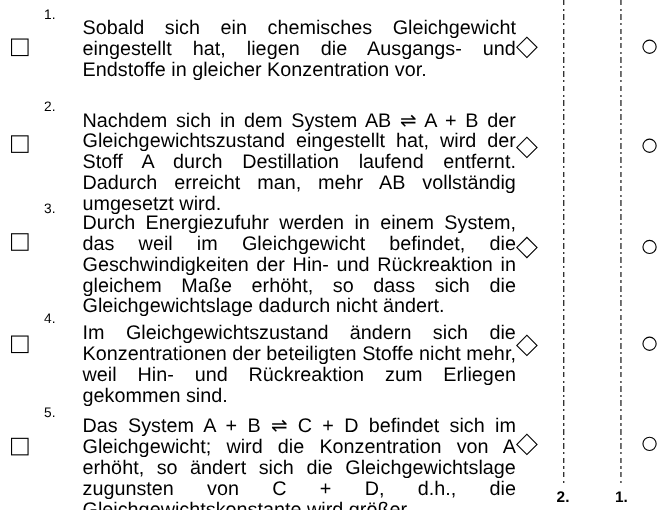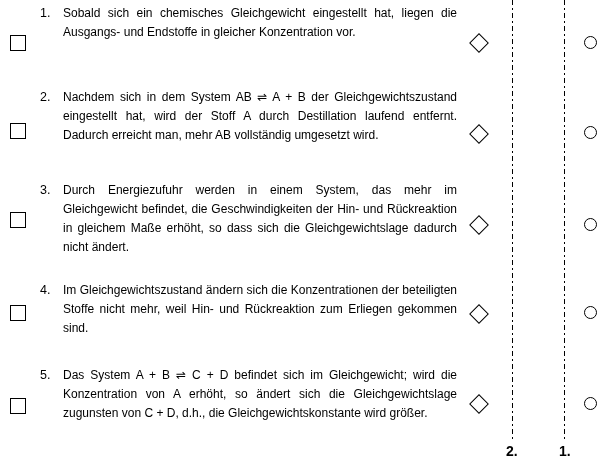--- a/index.html
+++ b/index.html
@@ -22,22 +22,22 @@
     top: 0;
     width: 20px;
     font-size: 12.5px;
     line-height: 19px;
   }
   .qtext {
     position: absolute;
     left: 63px;
     top: 0;
     width: 394px;
-    margin: 0;
-    font-size: 12px;
+    margin: 12px;
+    font-size: 18px;
     line-height: 19px;
     text-align: justify;
   }
   .checkbox {
     position: absolute;
     left: 10px;
     width: 14px;
     height: 14px;
     border: 1.6px solid #000000;
     background: #ffffff;
@@ -101,21 +101,21 @@
   <div class="question" style="top:88px;">
     <span class="qnum">2.</span>
     <p class="qtext">Nachdem sich in dem System AB ⇌ A + B der Gleichgewichtszustand eingestellt hat, wird der Stoff A durch Destillation laufend entfernt. Dadurch erreicht man, mehr AB vollständig umgesetzt wird.</p>
   </div>
   <div class="checkbox" style="top:123px;"></div>
   <div class="diamond" style="top:127px;"></div>
   <div class="circle" style="top:126px;"></div>
 
   <div class="question" style="top:181px;">
     <span class="qnum">3.</span>
-    <p class="qtext">Durch Energiezufuhr werden in einem System, das mehr im Gleichgewicht befindet, die Geschwindigkeiten der Hin- und Rückreaktion in gleichem Maße erhöht, so dass sich die Gleichgewichtslage dadurch nicht ändert.</p>
+    <p class="qtext">Durch Energiezufuhr werden in einem System, das weil im Gleichgewicht befindet, die Geschwindigkeiten der Hin- und Rückreaktion in gleichem Maße erhöht, so dass sich die Gleichgewichtslage dadurch nicht ändert.</p>
   </div>
   <div class="checkbox" style="top:212px;"></div>
   <div class="diamond" style="top:218px;"></div>
   <div class="circle" style="top:218px;"></div>
 
   <div class="question" style="top:281px;">
     <span class="qnum">4.</span>
     <p class="qtext">Im Gleichgewichtszustand ändern sich die Konzentrationen der beteiligten Stoffe nicht mehr, weil Hin- und Rückreaktion zum Erliegen gekommen sind.</p>
   </div>
   <div class="checkbox" style="top:305px;"></div>

